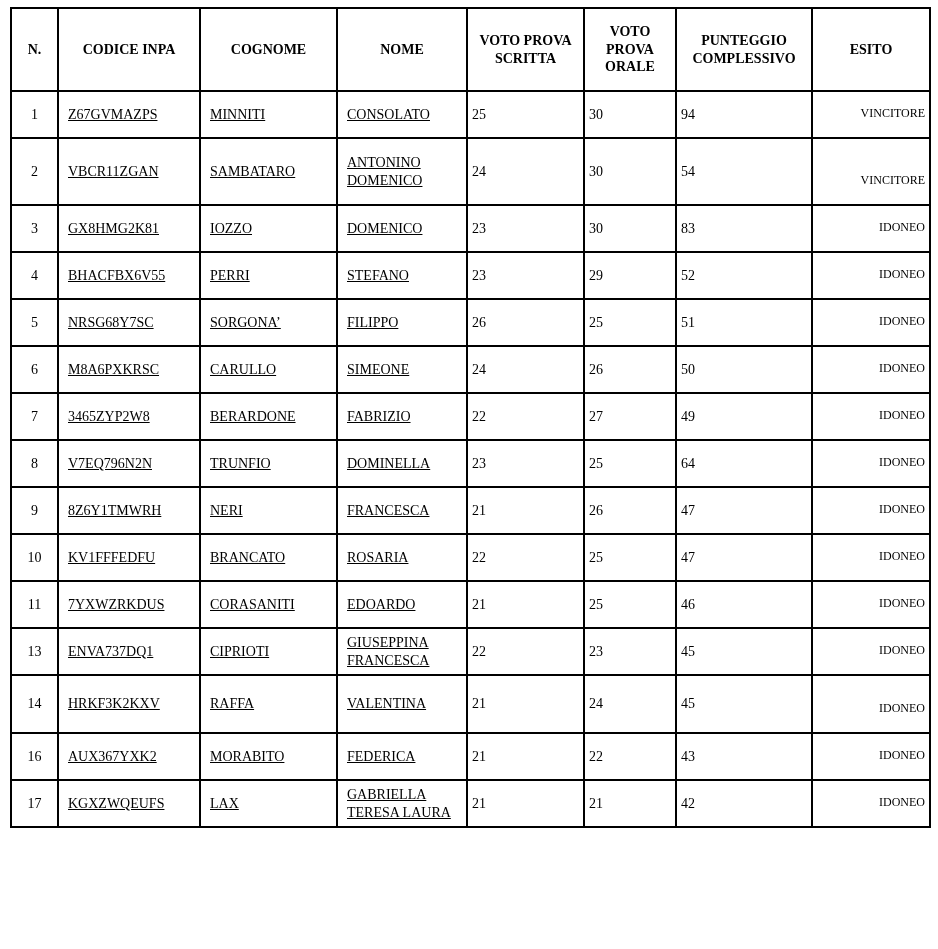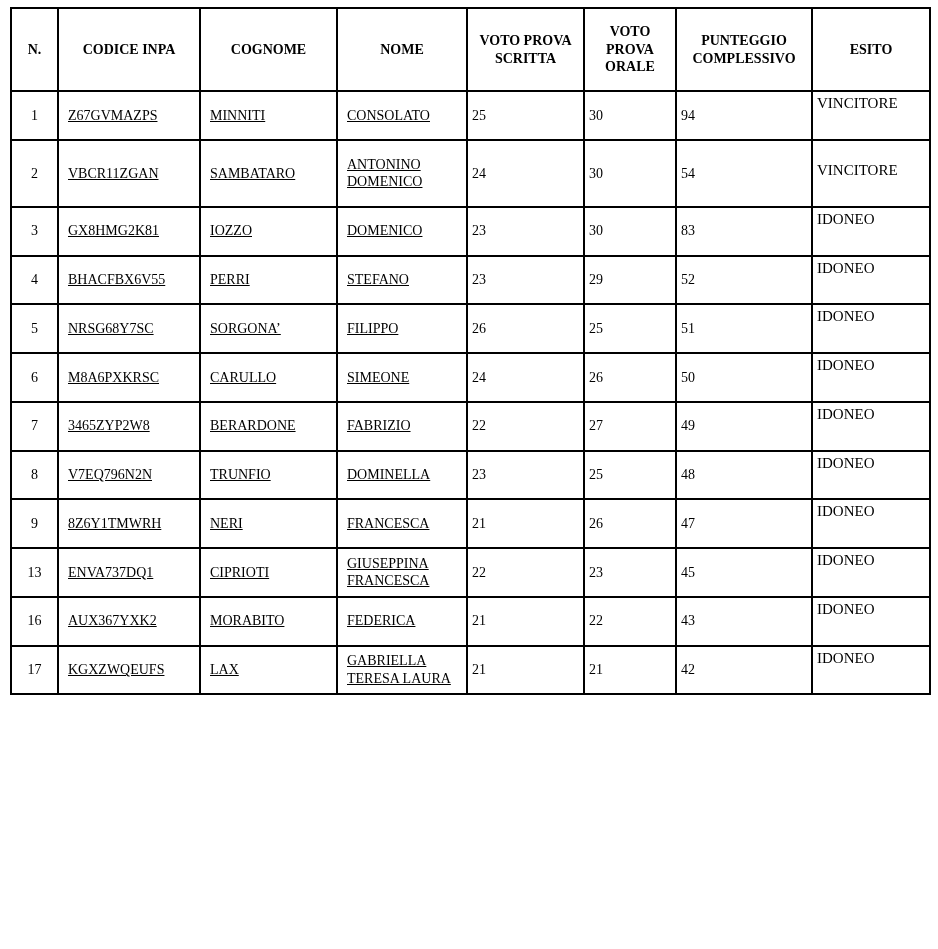--- a/index.html
+++ b/index.html
@@ -60,24 +60,24 @@
     padding-left: 9px;
     padding-right: 6px;
     text-decoration: underline;
   }
   td.col-voto_scritta,
   td.col-voto_orale,
   td.col-punteggio {
     text-align: left;
   }
   td.col-esito {
-    text-align: left;
+    text-align: right;
     vertical-align: bottom;
-    padding-bottom: 26px;
-    font-size: 15px;
+    padding-bottom: 16px;
+    font-size: 12px;
   }
 </style>
 </head>
 <body>
 
 <div class="page">
   <table class="results">
     <colgroup>
       <col style="width:47px">
       <col style="width:142px">
@@ -171,44 +171,74 @@
           <td class="col-punteggio">49</td>
           <td class="col-esito">IDONEO</td>
         </tr>
         <tr>
           <td class="col-n">8</td>
           <td class="col-codice">V7EQ796N2N</td>
           <td class="col-cognome">TRUNFIO</td>
           <td class="col-nome">DOMINELLA</td>
           <td class="col-voto_scritta">23</td>
           <td class="col-voto_orale">25</td>
-          <td class="col-punteggio">48</td>
+          <td class="col-punteggio">64</td>
           <td class="col-esito">IDONEO</td>
         </tr>
         <tr>
           <td class="col-n">9</td>
           <td class="col-codice">8Z6Y1TMWRH</td>
           <td class="col-cognome">NERI</td>
           <td class="col-nome">FRANCESCA</td>
           <td class="col-voto_scritta">21</td>
           <td class="col-voto_orale">26</td>
           <td class="col-punteggio">47</td>
+          <td class="col-esito">IDONEO</td>
+        </tr>
+        <tr>
+          <td class="col-n">10</td>
+          <td class="col-codice">KV1FFFEDFU</td>
+          <td class="col-cognome">BRANCATO</td>
+          <td class="col-nome">ROSARIA</td>
+          <td class="col-voto_scritta">22</td>
+          <td class="col-voto_orale">25</td>
+          <td class="col-punteggio">47</td>
+          <td class="col-esito">IDONEO</td>
+        </tr>
+        <tr>
+          <td class="col-n">11</td>
+          <td class="col-codice">7YXWZRKDUS</td>
+          <td class="col-cognome">CORASANITI</td>
+          <td class="col-nome">EDOARDO</td>
+          <td class="col-voto_scritta">21</td>
+          <td class="col-voto_orale">25</td>
+          <td class="col-punteggio">46</td>
           <td class="col-esito">IDONEO</td>
         </tr>
         <tr>
           <td class="col-n">13</td>
           <td class="col-codice">ENVA737DQ1</td>
           <td class="col-cognome">CIPRIOTI</td>
           <td class="col-nome">GIUSEPPINA FRANCESCA</td>
           <td class="col-voto_scritta">22</td>
           <td class="col-voto_orale">23</td>
           <td class="col-punteggio">45</td>
           <td class="col-esito">IDONEO</td>
         </tr>
         <tr>
+          <td class="col-n">14</td>
+          <td class="col-codice">HRKF3K2KXV</td>
+          <td class="col-cognome">RAFFA</td>
+          <td class="col-nome">VALENTINA</td>
+          <td class="col-voto_scritta">21</td>
+          <td class="col-voto_orale">24</td>
+          <td class="col-punteggio">45</td>
+          <td class="col-esito">IDONEO</td>
+        </tr>
+        <tr>
           <td class="col-n">16</td>
           <td class="col-codice">AUX367YXK2</td>
           <td class="col-cognome">MORABITO</td>
           <td class="col-nome">FEDERICA</td>
           <td class="col-voto_scritta">21</td>
           <td class="col-voto_orale">22</td>
           <td class="col-punteggio">43</td>
           <td class="col-esito">IDONEO</td>
         </tr>
         <tr>

